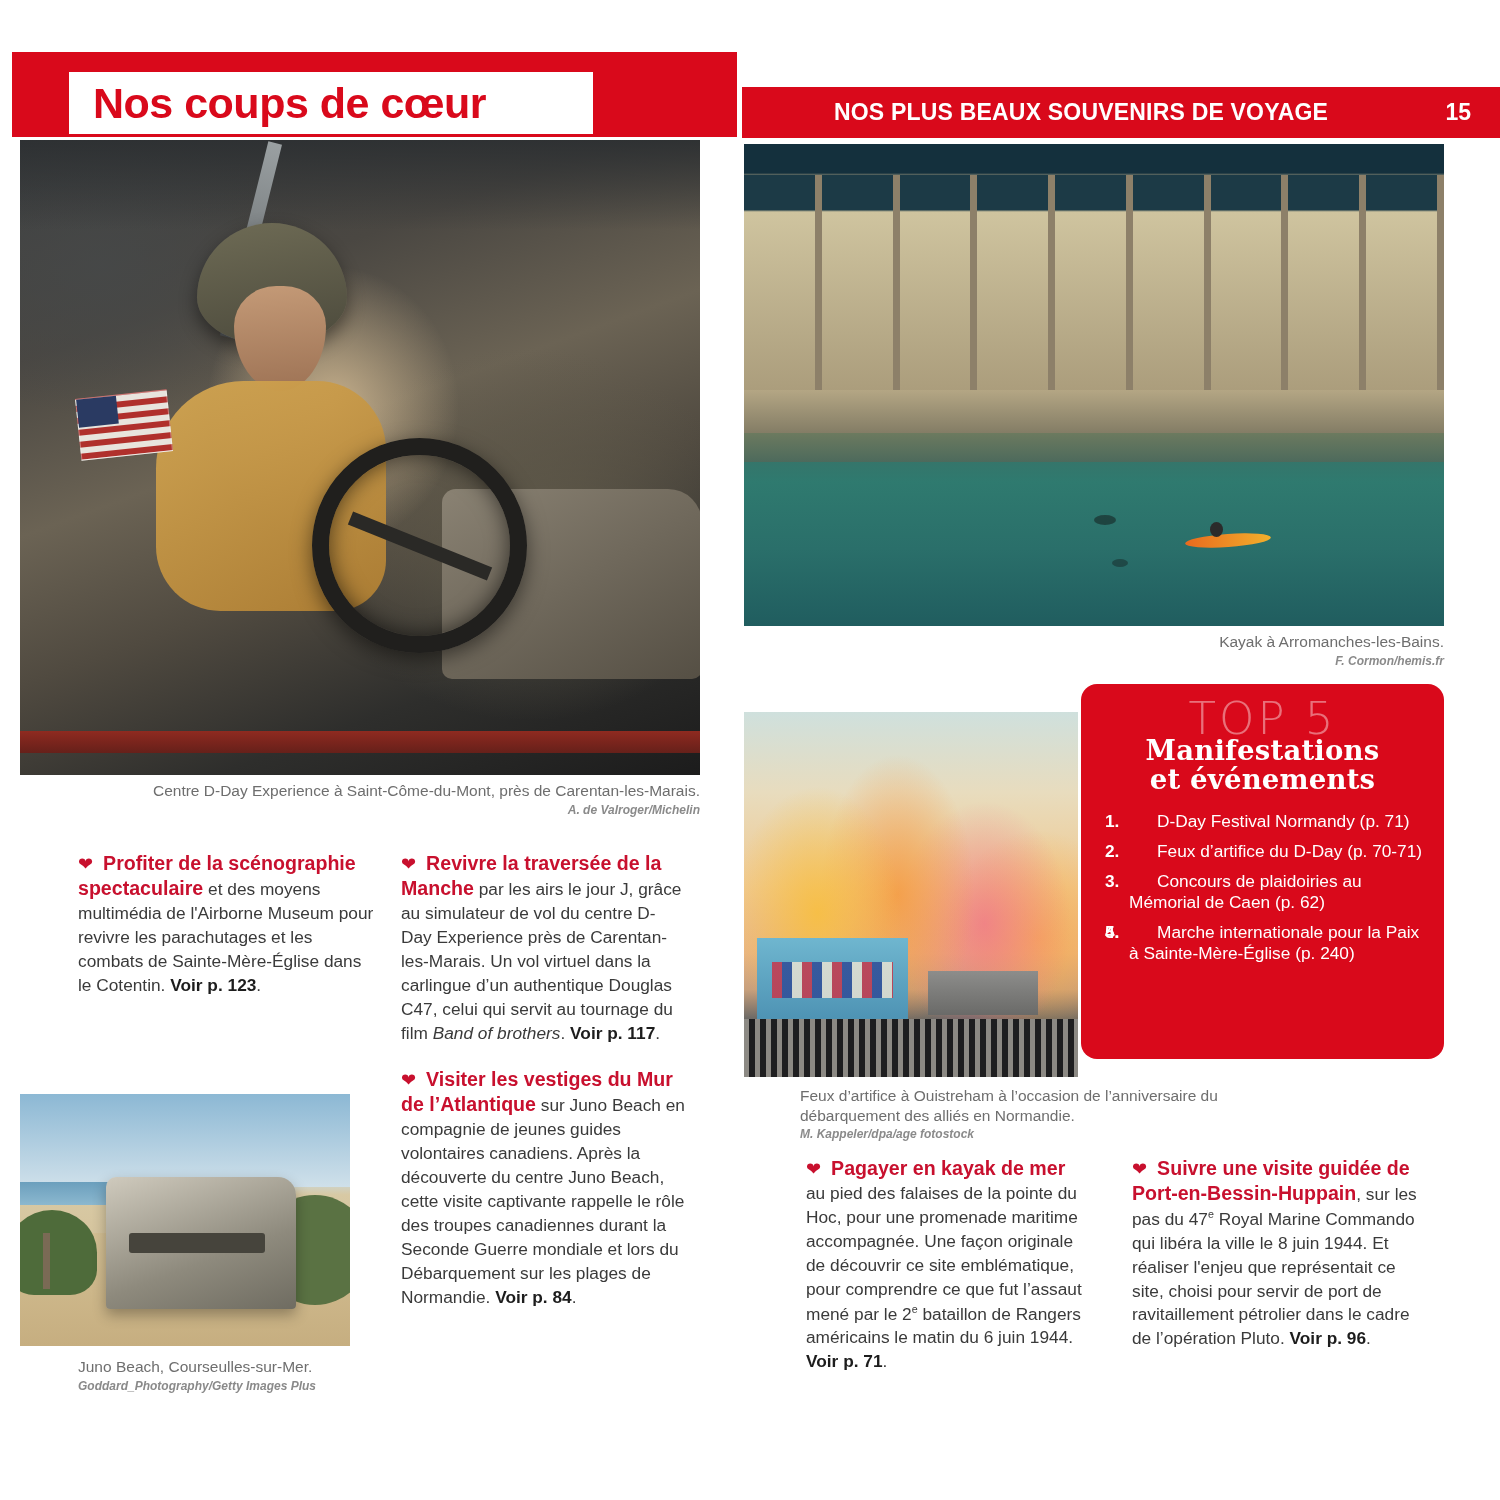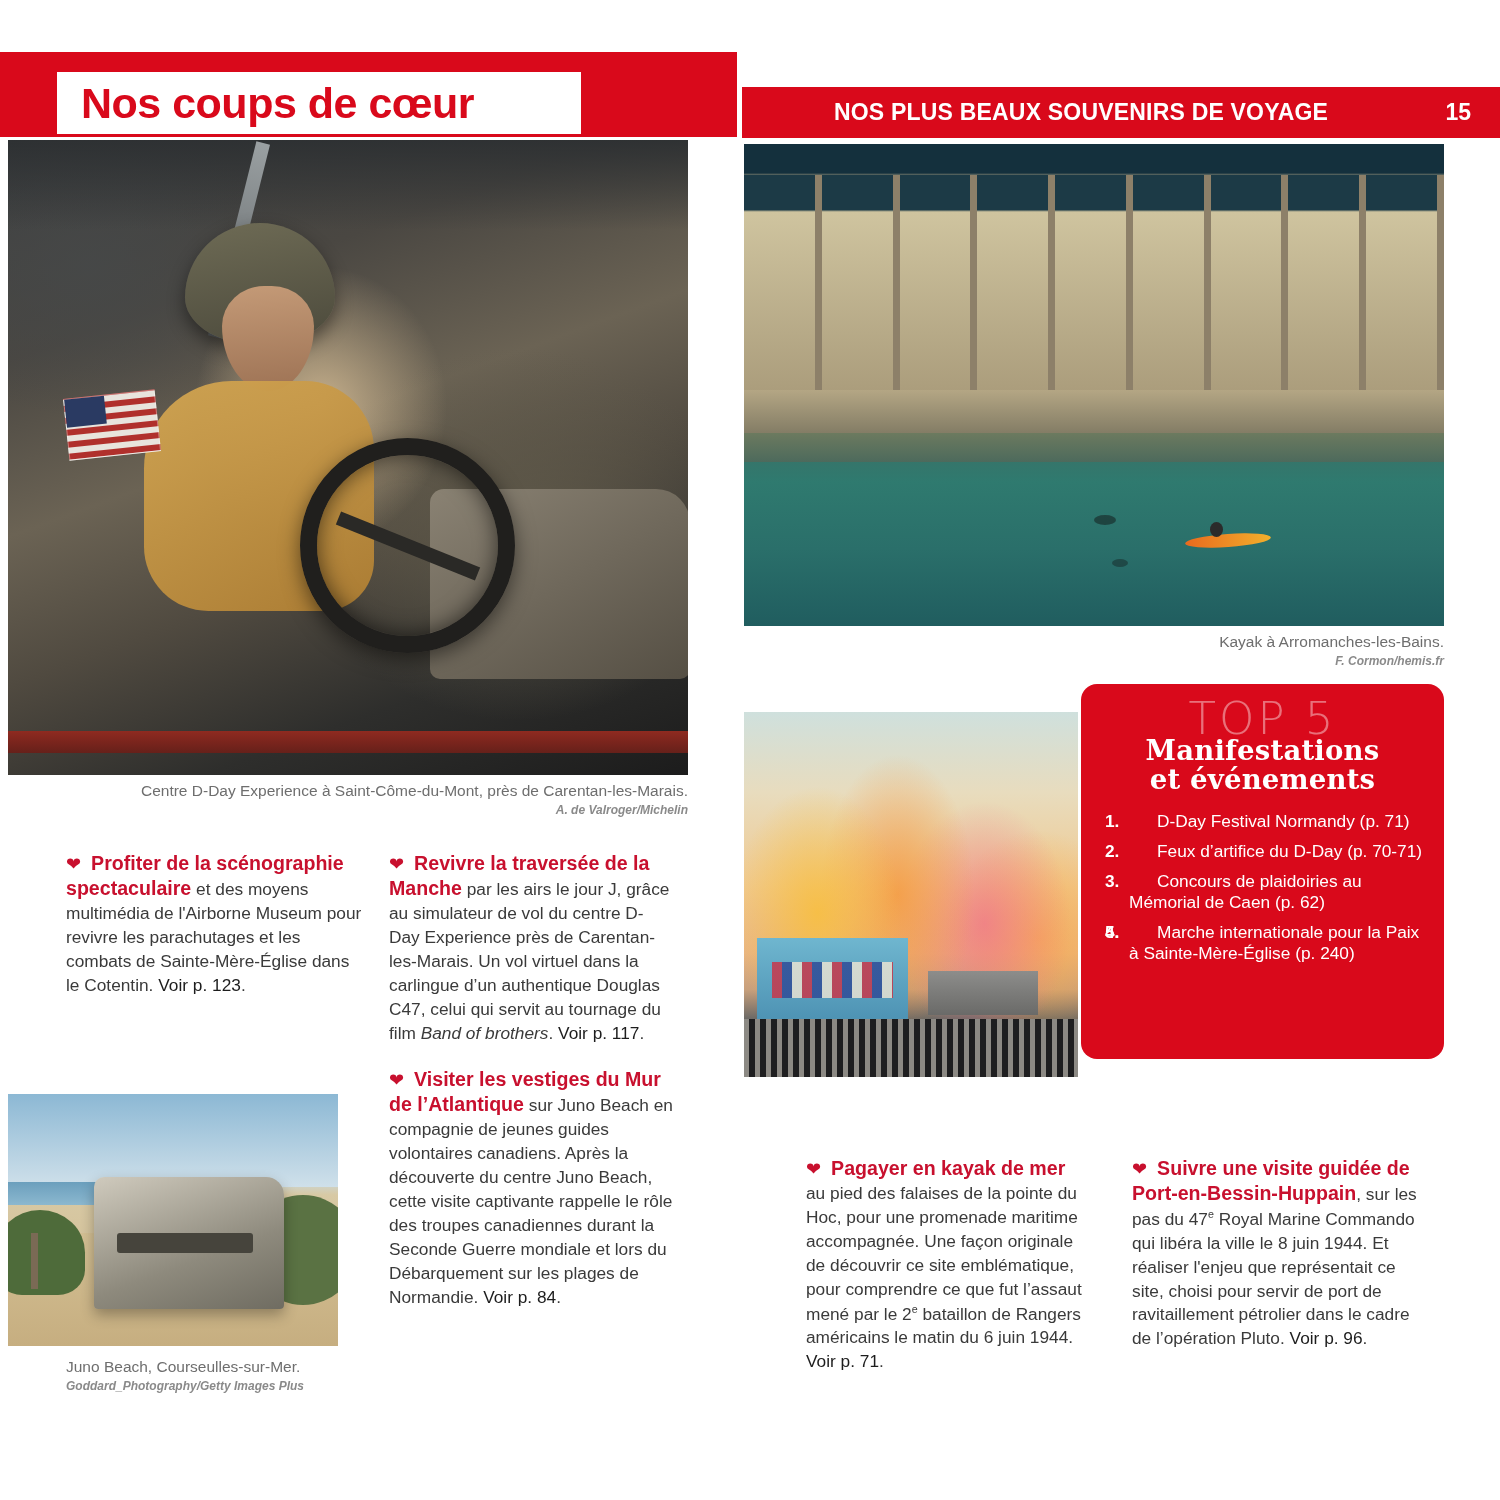--- a/index.html
+++ b/index.html
@@ -14,21 +14,21 @@
   #page {
     position: relative;
     width: 1500px;
     height: 1500px;
     background: #ffffff;
   }
 
   
   #left-page {
     position: absolute;
-    left: 0; top: 0;
+    left: 12px; top: 0;
     width: 737px; height: 1500px;
     background: #fff;
   }
 
   .left-banner {
     position: absolute;
     left: 0; top: 52px;
     width: 737px; height: 85px;
     background: #d9091b;
   }
@@ -324,21 +324,21 @@
     font-weight: bold;
     font-size: 19.6px;
     line-height: 1.18;
   }
   .entry .heart {
     color: #c8102e;
     font-size: 18px;
     letter-spacing: 1px;
     margin-right: 9px;
   }
-  .entry .bold { font-weight: normal; color:#1d1d1d; }
+  .entry .bold { font-weight: bold; color:#1d1d1d; }
   .entry .ital { font-style: italic; }
   .entry sup { font-size: 0.62em; vertical-align: super; }
 
   #entry-1 { left: 66px;  top: 852px;  width: 300px; }
   #entry-2 { left: 389px; top: 852px;  width: 285px; }
   #entry-3 { left: 389px; top: 1068px; width: 285px; }
   #entry-4 { left: 806px; top: 1157px; width: 283px; }
   #entry-5 { left: 1132px;top: 1157px; width: 300px; }
 
   
@@ -476,20 +476,24 @@
     <span>Kayak à Arromanches-les-Bains.</span>
     <span class="credit">F. Cormon/hemis.fr</span>
   </div>
 
   <div class="photo" id="photo-fireworks">
     <div class="screen"></div>
     <div class="screen2"></div>
     <div class="crowd"></div>
   </div>
 
+  <div class="caption" id="cap-fireworks">
+    <span>Feux d’artifice à Ouistreham à l’occasion de l’anniversaire du débarquement des alliés en Normandie.</span>
+    <span class="credit">M. Kappeler/dpa/age fotostock</span>
+  </div>
 
   <div id="top5">
     <div class="t5-label">TOP 5</div>
     <div class="t5-title">
       <div>Manifestations</div>
       <div>et événements</div>
     </div>
     <ol>
       <li>
         <span class="num">1.</span>

